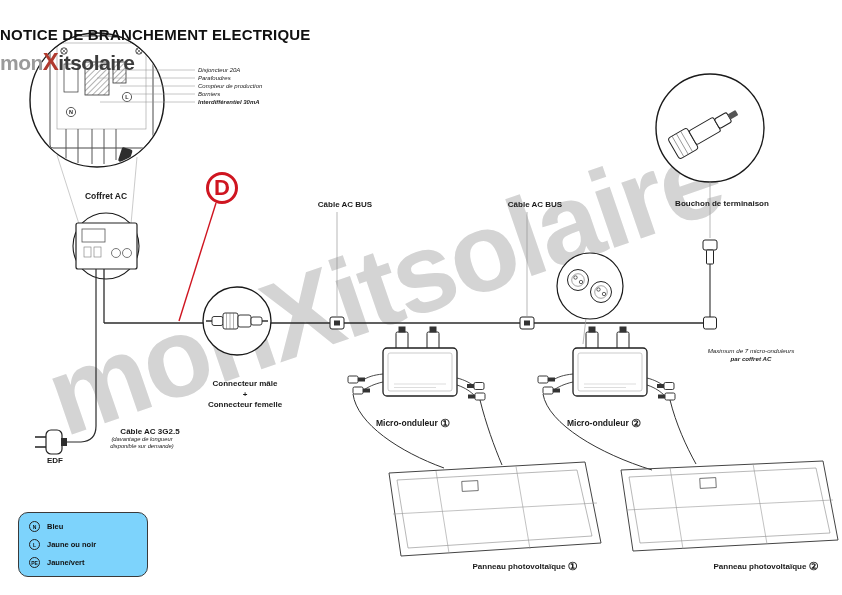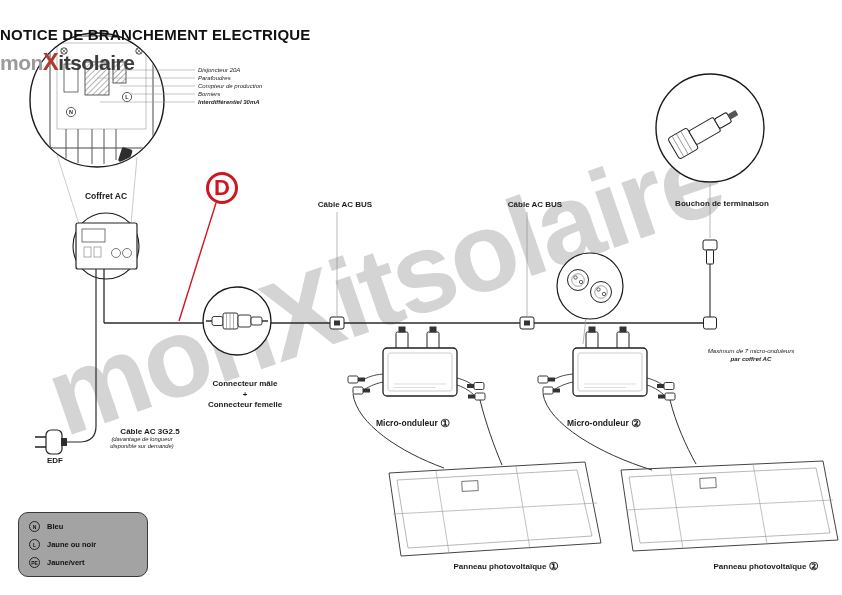--- a/index.html
+++ b/index.html
@@ -43,21 +43,21 @@
   .d-badge {
     position:absolute; left:206px; top:172px; z-index:3;
     width:32px; height:32px; border:3px solid var(--accent,#cf1520); border-radius:50%;
     color:var(--accent,#cf1520); font-size:22px; font-weight:bold;
     display:flex; align-items:center; justify-content:center;
   }
 
   .legend {
     position:absolute; left:18px; top:512px; z-index:3;
     width:130px; border:1.2px solid #3a3a3a; border-radius:10px;
-    padding:8px 10px; display:flex; flex-direction:column; gap:7px; background:#a3a3a3;
+    padding:8px 10px; display:flex; flex-direction:column; gap:7px; background:#7dd3fc;
   }
   .legend-row { display:flex; align-items:center; gap:7px; }
   .legend-sym {
     width:11px; height:11px; border:1px solid #222; border-radius:50%;
     font-size:5px; font-weight:bold; display:flex; align-items:center; justify-content:center;
     flex:0 0 auto; color:#111;
   }
   .legend-label { font-size:7.5px; font-weight:bold; color:#111; }
 
   .connector-lines { line-height:10.5px; }
@@ -301,21 +301,21 @@
   </div>
 
   <div class="lbl" style="left:142px; top:427px;">
     <div class="bold8">Câble AC 3G2.5</div>
     <div class="sub-it">(davantage de longueur</div>
     <div class="sub-it">disponible sur demande)</div>
   </div>
 
   <div class="lbl bold8" style="left:47px; top:456px;">EDF</div>
 
-  <div class="lbl bold8" style="left:498px; top:560px;">
+  <div class="lbl bold8" style="left:517px; top:560px;">
     <span>Panneau photovoltaïque</span>
     <span class="badge-num">①</span>
   </div>
   <div class="lbl bold8" style="left:758px; top:560px;">
     <span>Panneau photovoltaïque</span>
     <span class="badge-num">②</span>
   </div>
 
   <div class="legend">
     <div class="legend-row">

